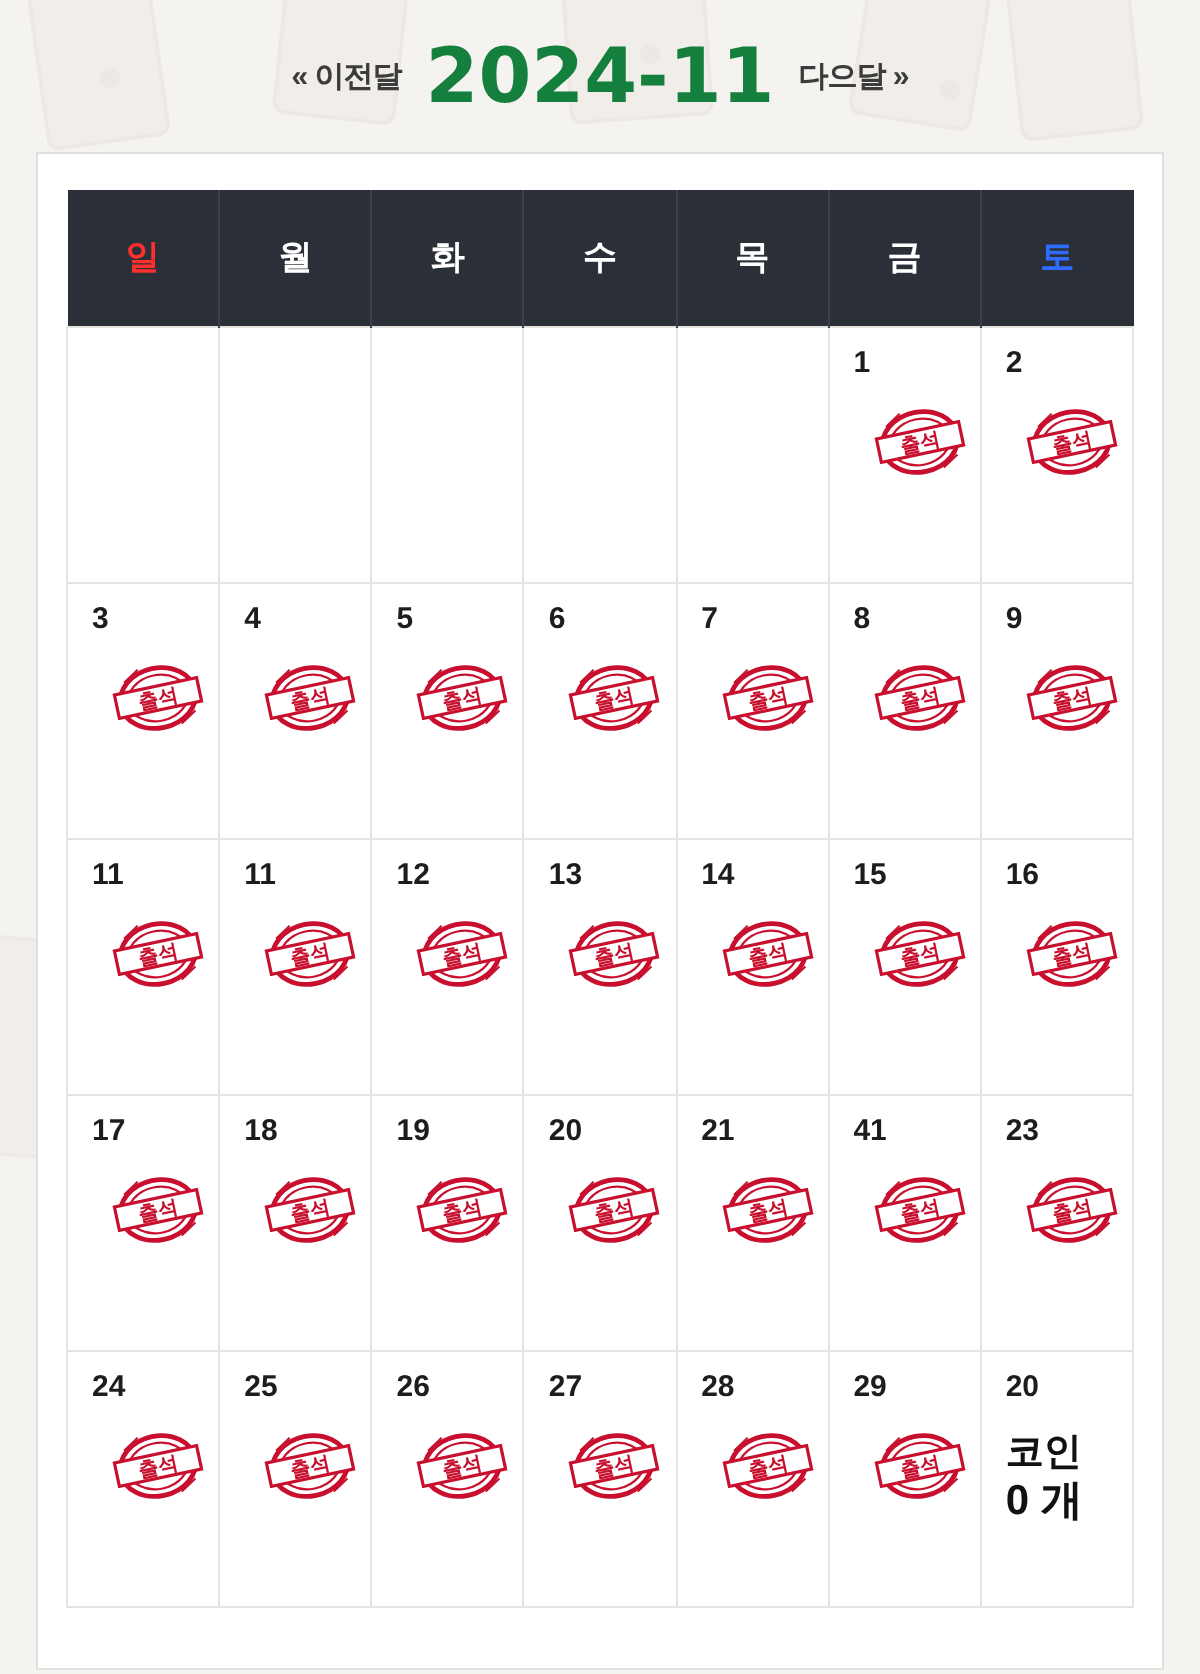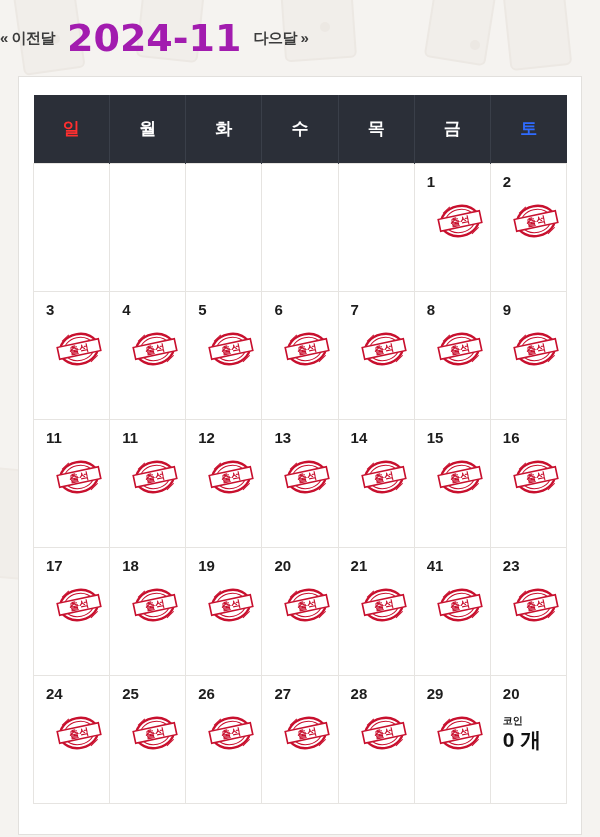--- a/index.html
+++ b/index.html
@@ -34,35 +34,35 @@
     background: #ece8e3; z-index: 0;
   }
 
   
   .month-bar {
     position: relative;
     z-index: 2;
     height: 76px;
     display: flex;
     align-items: center;
-    justify-content: flex-start;
+    justify-content: center;
     gap: 12px;
   }
   .nav-link {
     font-size: 15px;
     font-weight: bold;
     color: #3c3c3c;
     letter-spacing: -0.5px;
     white-space: nowrap;
     cursor: pointer;
   }
   .month-title {
     font-size: 38px;
     font-weight: bold;
-    color: #a21caf;
+    color: #15803d;
     letter-spacing: 0px;
     line-height: 1;
     white-space: nowrap;
     font-family: "DejaVu Sans", sans-serif;
   }
 
   
   .cal-wrap {
     position: relative;
     z-index: 2;
@@ -112,21 +112,21 @@
     height: 48px;
     margin: 8px 0 0 2px;
   }
   .stamp svg { display: block; }
 
   .coin {
     margin-top: 14px;
     line-height: 1.25;
     color: #111;
   }
-  .coin .c1 { font-size: 10px; font-weight: bold; }
+  .coin .c1 { font-size: 19px; font-weight: bold; }
   .coin .c2 { font-size: 21px; font-weight: bold; }
 </style>
 </head>
 <body>
 
 <div id="page">
 
   <div class="deco d1"></div>
   <div class="deco d2"></div>
   <div class="deco d3"></div>

